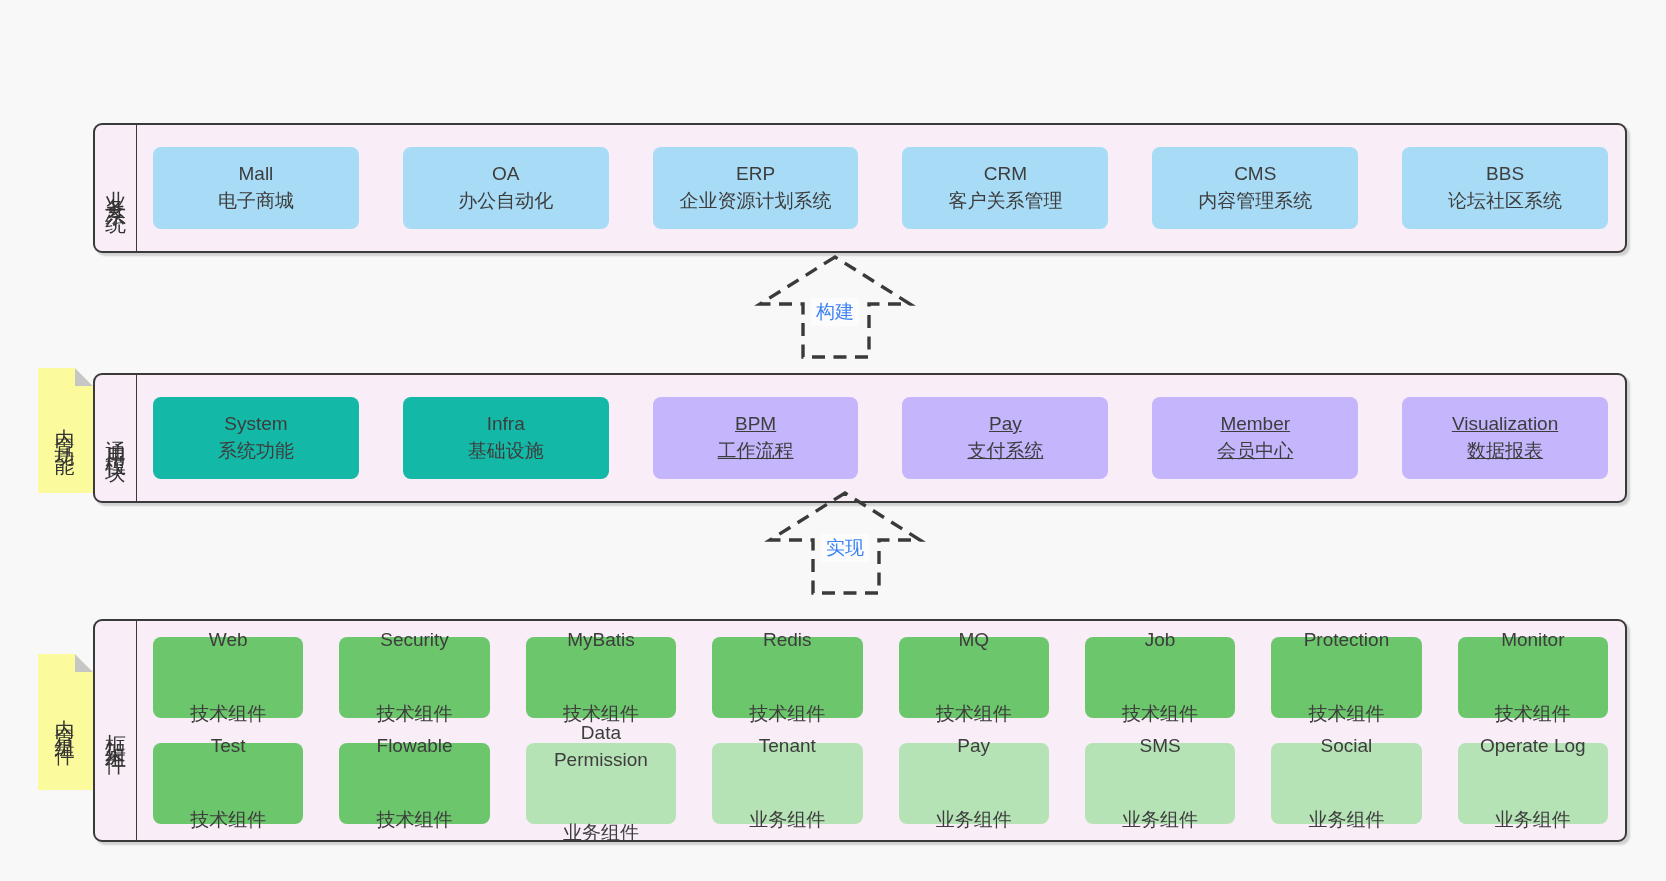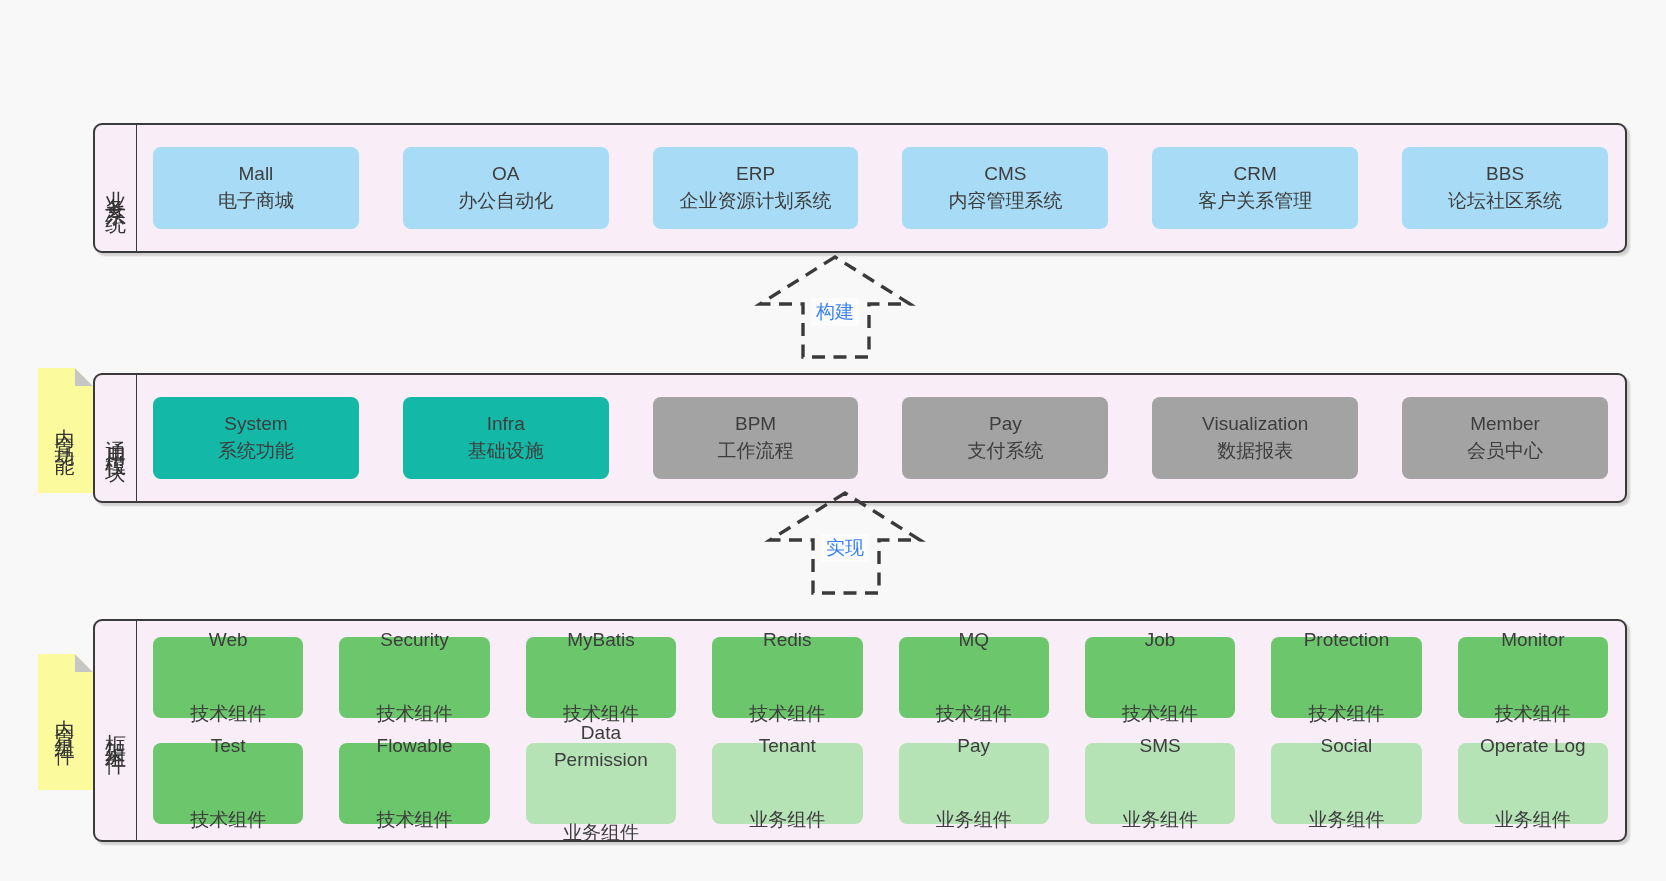--- a/index.html
+++ b/index.html
@@ -31,21 +31,21 @@
   .cols8{grid-template-columns:repeat(8,1fr);column-gap:36px;row-gap:25px;}
   .box{
     border-radius:8px;height:82px;
     display:flex;flex-direction:column;align-items:center;justify-content:center;
     text-align:center;font-size:19px;line-height:1.42;color:#3d3d3d;
     padding:0 24px;box-sizing:border-box;
   }
   .cols8 .box{height:81px;padding:0 10px;gap:47px;}
   .blue{background:#a8dbf5;}
   .red{background:#14b8a6;}
-  .pink{background:#a3a3a3;}
+  .pink{background:#c4b5fd;text-decoration:underline;}
   .green{background:#6cc76c;}
   .green-light{background:#b6e3b6;}
   .note{
     position:absolute;left:38px;width:55px;background:#fbfb9e;
     box-shadow:2px 2px 2px rgba(0,0,0,0.12);
     clip-path:polygon(0 0,calc(100% - 18px) 0,100% 18px,100% 100%,0 100%);
     display:flex;align-items:center;justify-content:center;
   }
   .note .fold{
     position:absolute;top:0;right:0;width:18px;height:18px;background:#c6c6c6;
@@ -77,26 +77,26 @@
     </div>
     <div class="box blue">
       <span>OA</span>
       <span>办公自动化</span>
     </div>
     <div class="box blue">
       <span>ERP</span>
       <span>企业资源计划系统</span>
     </div>
     <div class="box blue">
+      <span>CRM</span>
+      <span>客户关系管理</span>
+    </div>
+    <div class="box blue">
       <span>CMS</span>
       <span>内容管理系统</span>
-    </div>
-    <div class="box blue">
-      <span>CRM</span>
-      <span>客户关系管理</span>
     </div>
     <div class="box blue">
       <span>BBS</span>
       <span>论坛社区系统</span>
     </div>
   </div>
 </div>
 
 <div class="arrow" style="left:750px;top:252px;">
   <svg width="170" height="110" viewBox="0 0 170 110">
@@ -125,26 +125,26 @@
     </div>
     <div class="box pink">
       <span>BPM</span>
       <span>工作流程</span>
     </div>
     <div class="box pink">
       <span>Pay</span>
       <span>支付系统</span>
     </div>
     <div class="box pink">
+      <span>Member</span>
+      <span>会员中心</span>
+    </div>
+    <div class="box pink">
       <span>Visualization</span>
       <span>数据报表</span>
-    </div>
-    <div class="box pink">
-      <span>Member</span>
-      <span>会员中心</span>
     </div>
   </div>
 </div>
 
 <div class="arrow" style="left:760px;top:488px;">
   <svg width="170" height="110" viewBox="0 0 170 110">
     <polygon points="85,5 10,52 53,52 53,105 119,105 119,52 160,52" fill="none" stroke="#3a3a3a" stroke-width="3.4" stroke-dasharray="13 8.5"></polygon>
   </svg>
   <div class="arrow-label">实现</div>
 </div>

